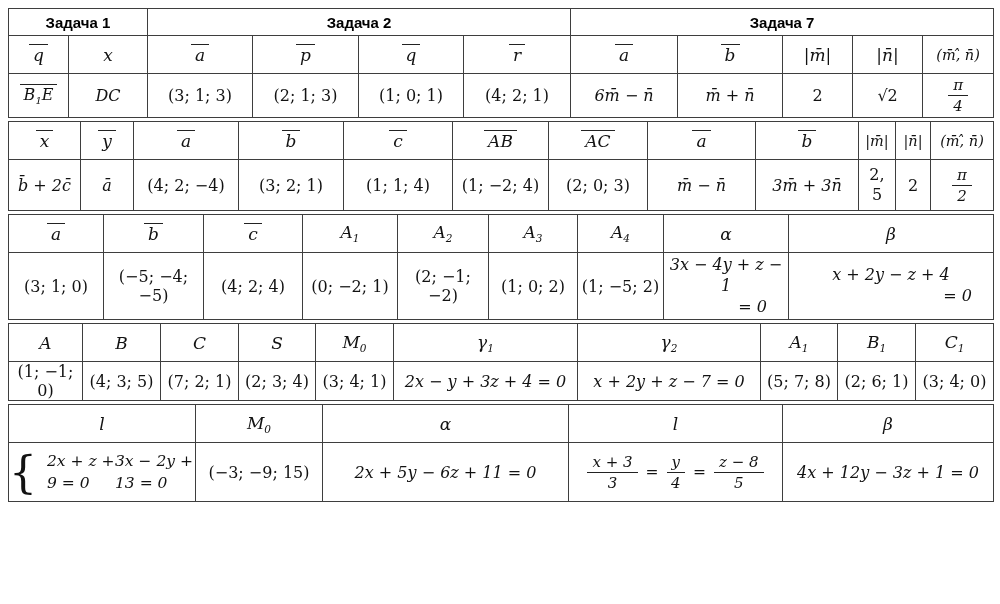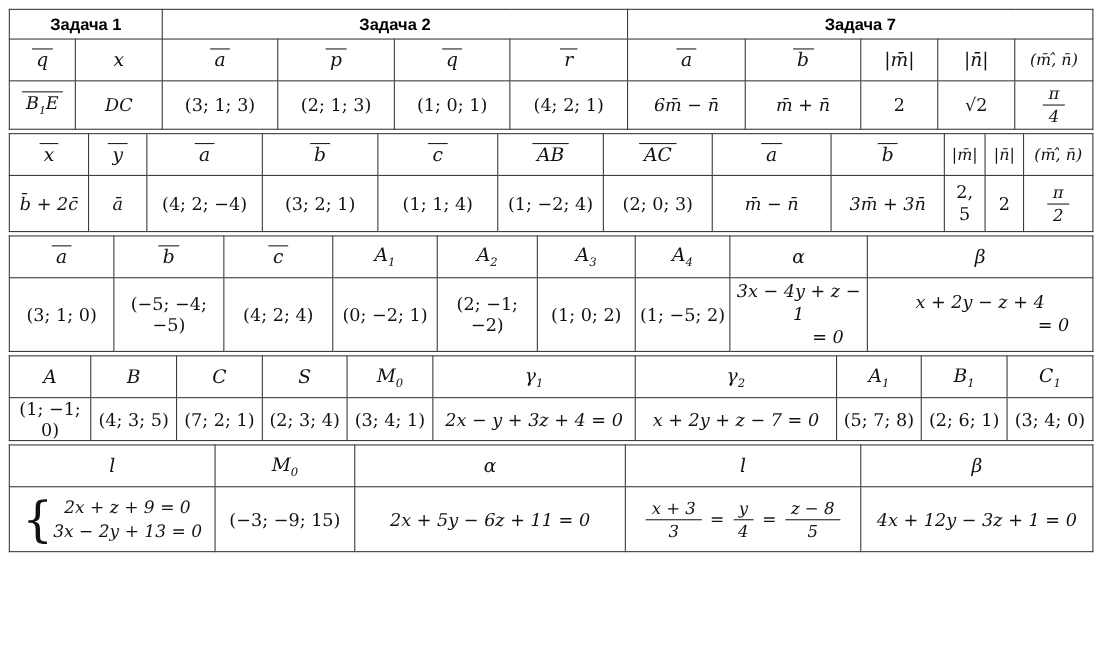--- a/index.html
+++ b/index.html
@@ -21,21 +21,21 @@
   .small{font-size:14.5px;}
   .frac{display:inline-flex;flex-direction:column;align-items:center;font-size:15px;line-height:1.2;vertical-align:middle;}
   .fn{display:block;border-bottom:1.3px solid #222;padding:0 5px 1px 5px;}
   .fd{display:block;padding-top:1px;}
   .two div{line-height:1.25;}
   .eq2{padding:2px 5px;}
   .eq2 .l1{text-align:center;line-height:1.3;}
   .eq2 .l2{text-align:right;padding-right:16px;line-height:1.3;}
   .sys{display:flex;align-items:center;justify-content:center;}
   .brace{font-style:normal;font-family:"DejaVu Serif",serif;font-size:44px;line-height:0.85;font-weight:400;}
-  .syslines{display:inline-flex;flex-direction:column;align-items:flex-start;font-size:15.5px;line-height:1.45;text-align:left;}
+  .syslines{display:inline-flex;flex-direction:row;align-items:flex-start;font-size:15.5px;line-height:1.45;text-align:left;}
   .sl1{padding-left:10px;}
   .chain{display:flex;align-items:center;justify-content:center;gap:8px;font-style:italic;font-size:15.5px;}
 </style>
 </head>
 <body>
 
 <div class="page">
 
   <table class="t-a">
     <colgroup>

